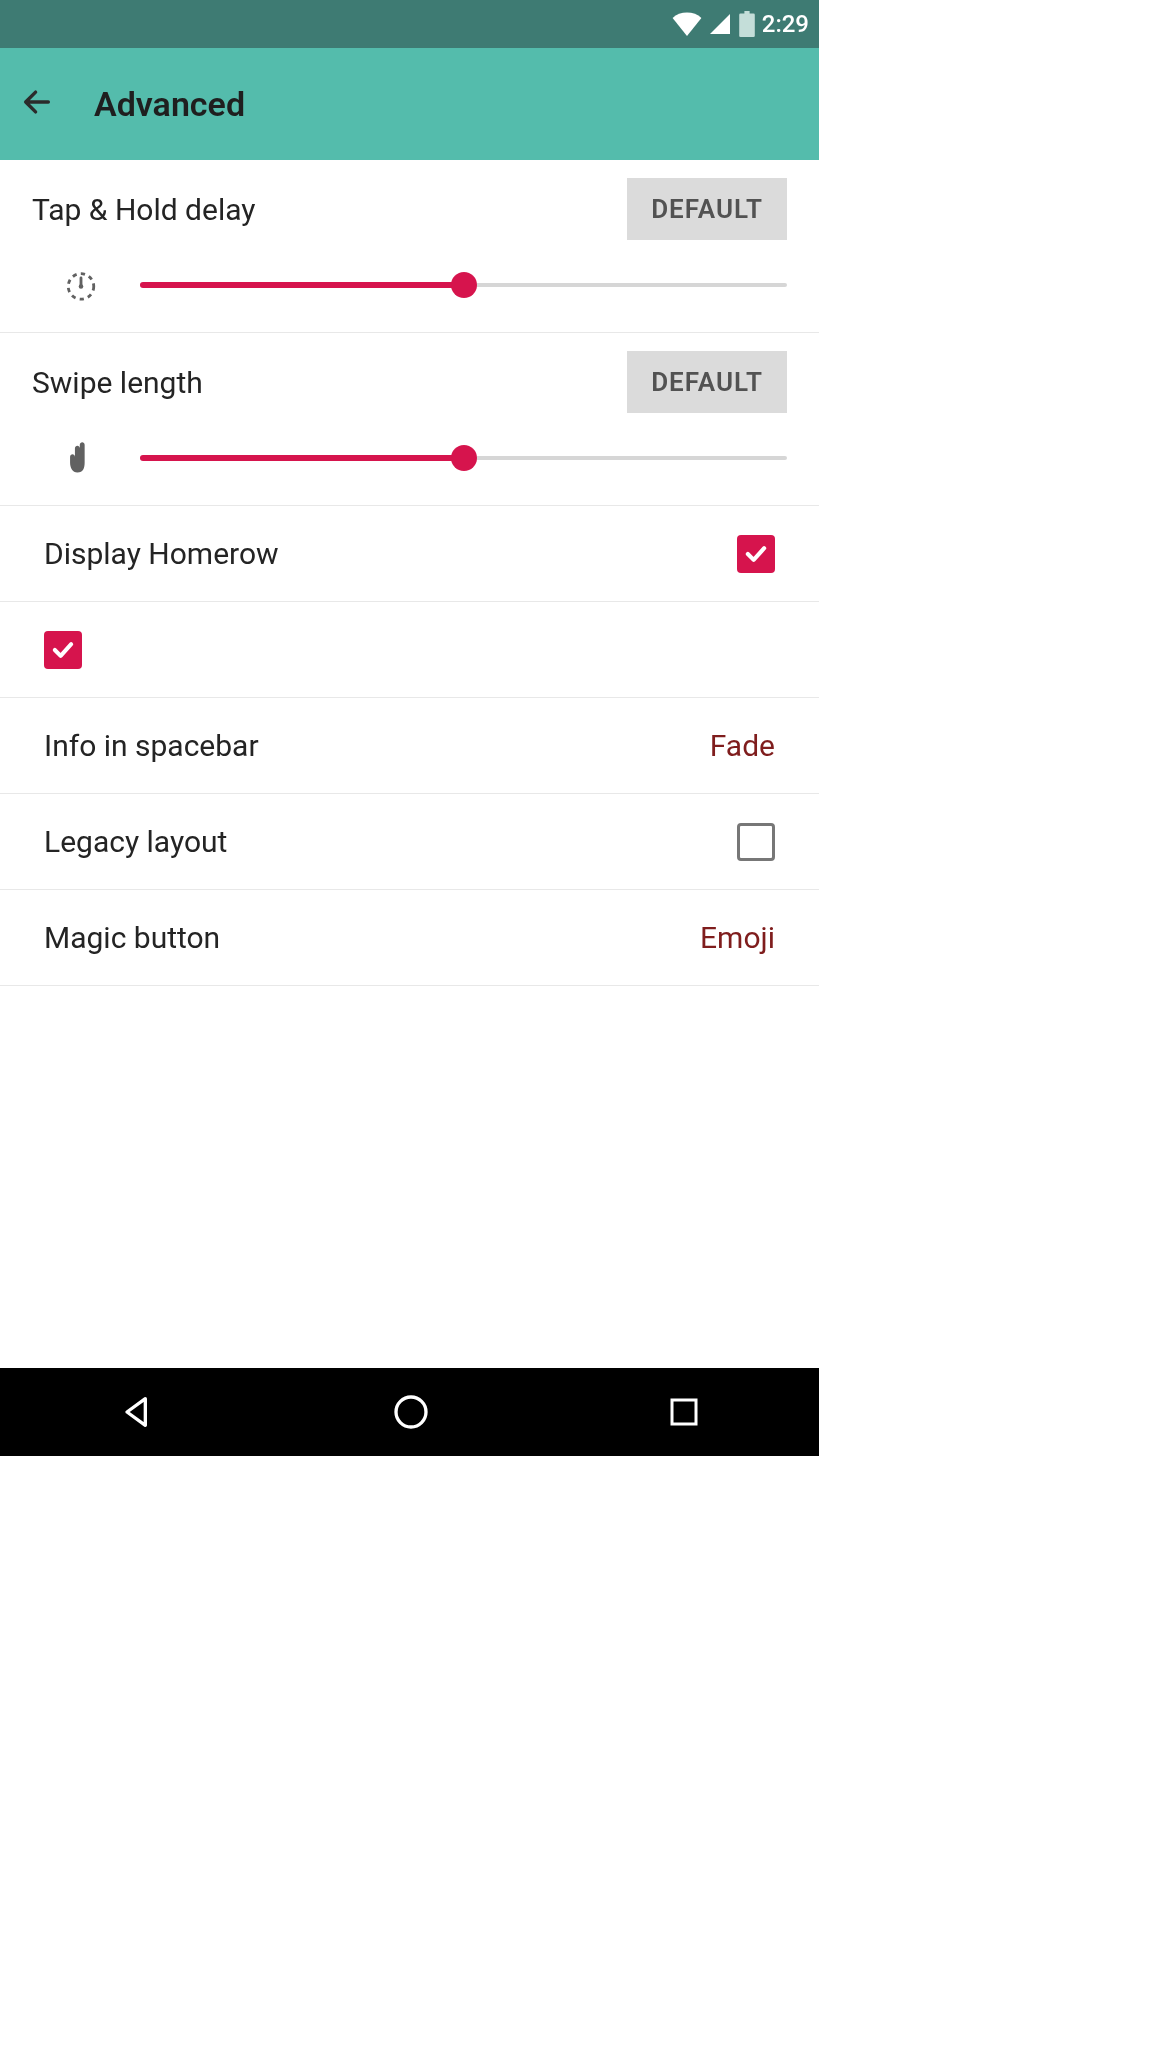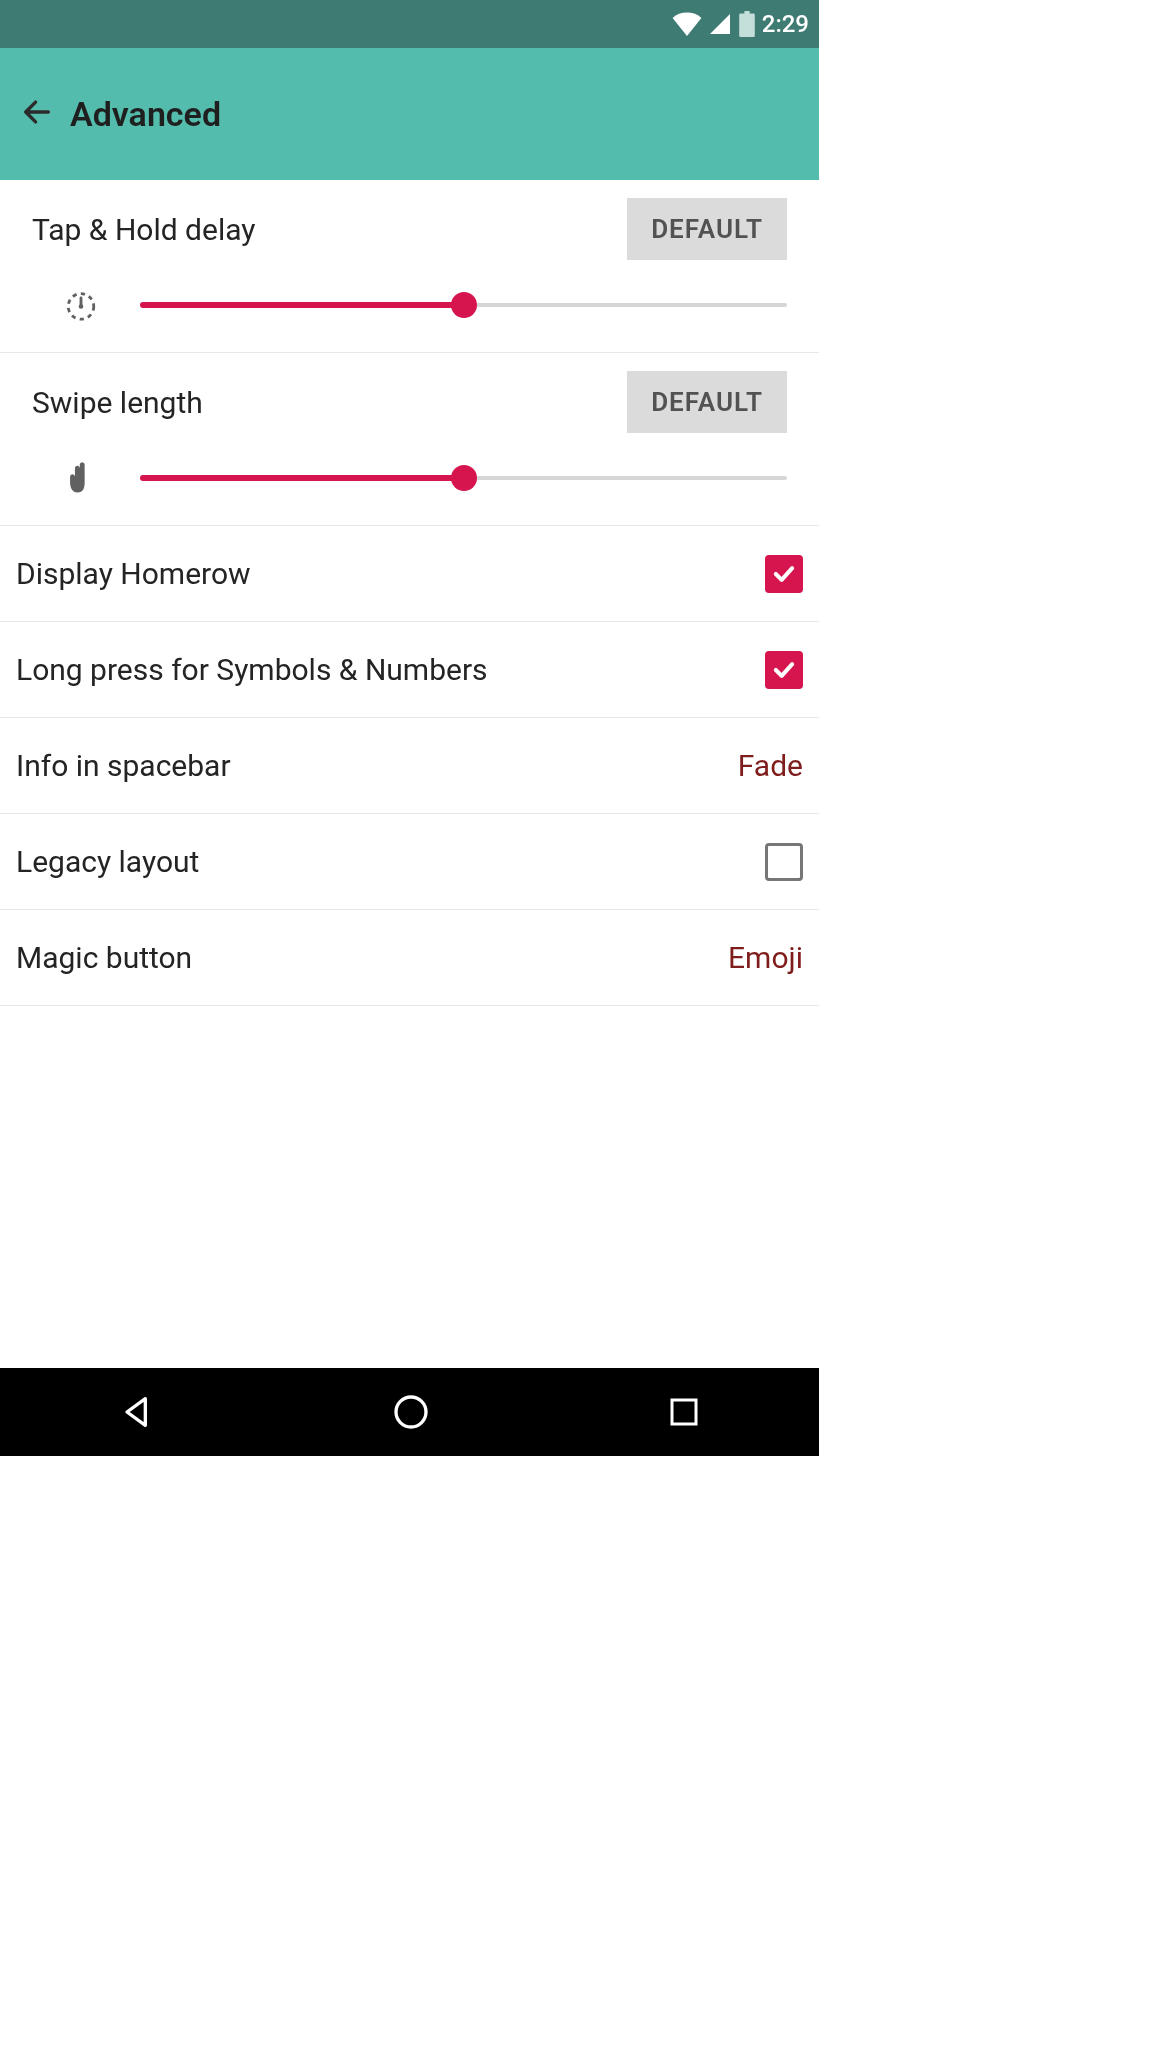--- a/index.html
+++ b/index.html
@@ -4,38 +4,38 @@
 <style>
   * { box-sizing: border-box; margin: 0; padding: 0; }
   html, body { width: 819px; height: 1456px; font-family: Roboto, 'Helvetica Neue', Arial, sans-serif; background: #fff; overflow: hidden; }
   .screen { width: 819px; height: 1456px; display: flex; flex-direction: column; position: relative; }
 
   
   .status-bar { height: 48px; background: #3e7b73; display: flex; align-items: center; justify-content: flex-end; padding: 14px 10px; gap: 6px; color: #fff; font-size: 24px; font-weight: 500; }
   .status-bar svg { display: block; }
 
   
-  .app-bar { height: 132px; background: #54bcac; display: flex; align-items: center; padding: 0 20px; gap: 16px; }
+  .app-bar { height: 112px; background: #54bcac; display: flex; align-items: center; padding: 0 20px; gap: 40px; }
   .app-bar .title { color: #1f1f1f; font-size: 34px; font-weight: 600; }
 
   
   .content { flex: 1; background: #fff; display: flex; flex-direction: column; }
 
   .setting-block { border-bottom: 1px solid #e8e8e8; padding: 18px 32px 30px; }
   .setting-header { display: flex; align-items: center; justify-content: space-between; }
   .setting-label { font-size: 30px; color: #242424; }
   .default-btn { background: #dbdbdb; color: #525252; border: none; padding: 16px 24px; font-size: 26px; font-weight: 600; letter-spacing: 1px; cursor: pointer; font-family: inherit; }
   .slider-row { display: flex; align-items: center; gap: 40px; margin-top: 28px; padding-left: 30px; }
   .slider-icon { width: 38px; display:flex; justify-content:center; color:#616161; }
   .slider { position: relative; flex: 1; height: 24px; display:flex; align-items:center; }
   .track-bg { position: absolute; left:0; right:0; height: 4px; background: #d6d6d6; border-radius: 2px; }
   .track-fill { position: absolute; left:0; width: 50%; height: 6px; background: #d6144d; border-radius: 3px; }
   .thumb { position: absolute; left: 50%; transform: translate(-50%, 0); width: 26px; height: 26px; background: #d6144d; border-radius: 50%; }
 
-  .row { border-bottom: 1px solid #e8e8e8; height: 96px; display: flex; align-items: center; justify-content: space-between; padding: 0 16px; gap: 20px; }
+  .row { border-bottom: 1px solid #e8e8e8; height: 96px; display: flex; align-items: center; justify-content: space-between; padding: 0 44px; gap: 20px; }
   .row .label { font-size: 30px; color: #242424; }
   .row .value { font-size: 30px; color: #7f1d1d; }
 
   .checkbox { width: 38px; height: 38px; border-radius: 4px; display: flex; align-items: center; justify-content: center; }
   .checkbox.checked { background: #d6144d; }
   .checkbox.unchecked { border: 3px solid #777; }
 
   
   .footer-input { position: absolute; left: 0; right: 0; bottom: 88px; padding: 8px 16px; background: #fff; }
   .footer-input .cursor { display:inline-block; width:3px; height:40px; background:#d6144d; vertical-align:middle; margin-right:-3px; }
@@ -125,21 +125,20 @@
     <div class="row">
       <div class="label">Display Homerow</div>
       <div class="checkbox checked">
         <svg width="28" height="28" viewBox="0 0 24 24">
             <path fill="none" stroke="#fff" stroke-width="3.5" stroke-linecap="round" stroke-linejoin="round" d="M5 12 L10 17 L19 7"></path>
           </svg>
       </div>
     </div>
 
     <div class="row">
-      <div class="label">Long press for Symbols &amp; Numbers</div>
       <div class="checkbox checked">
         <svg width="28" height="28" viewBox="0 0 24 24">
             <path fill="none" stroke="#fff" stroke-width="3.5" stroke-linecap="round" stroke-linejoin="round" d="M5 12 L10 17 L19 7"></path>
           </svg>
       </div>
     </div>
 
     <div class="row">
       <div class="label">Info in spacebar</div>
       <div class="value">Fade</div>

